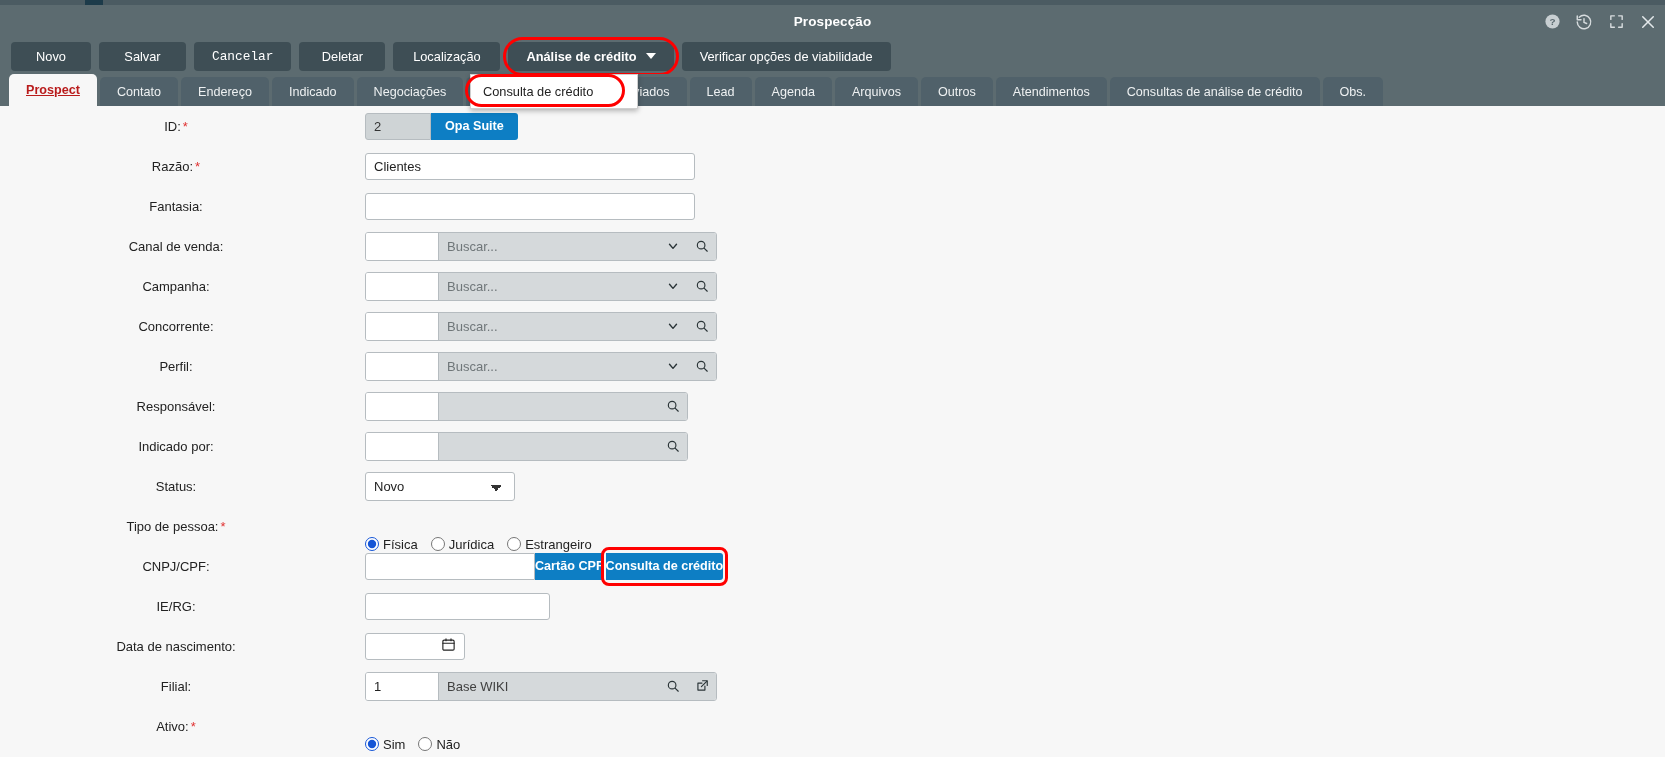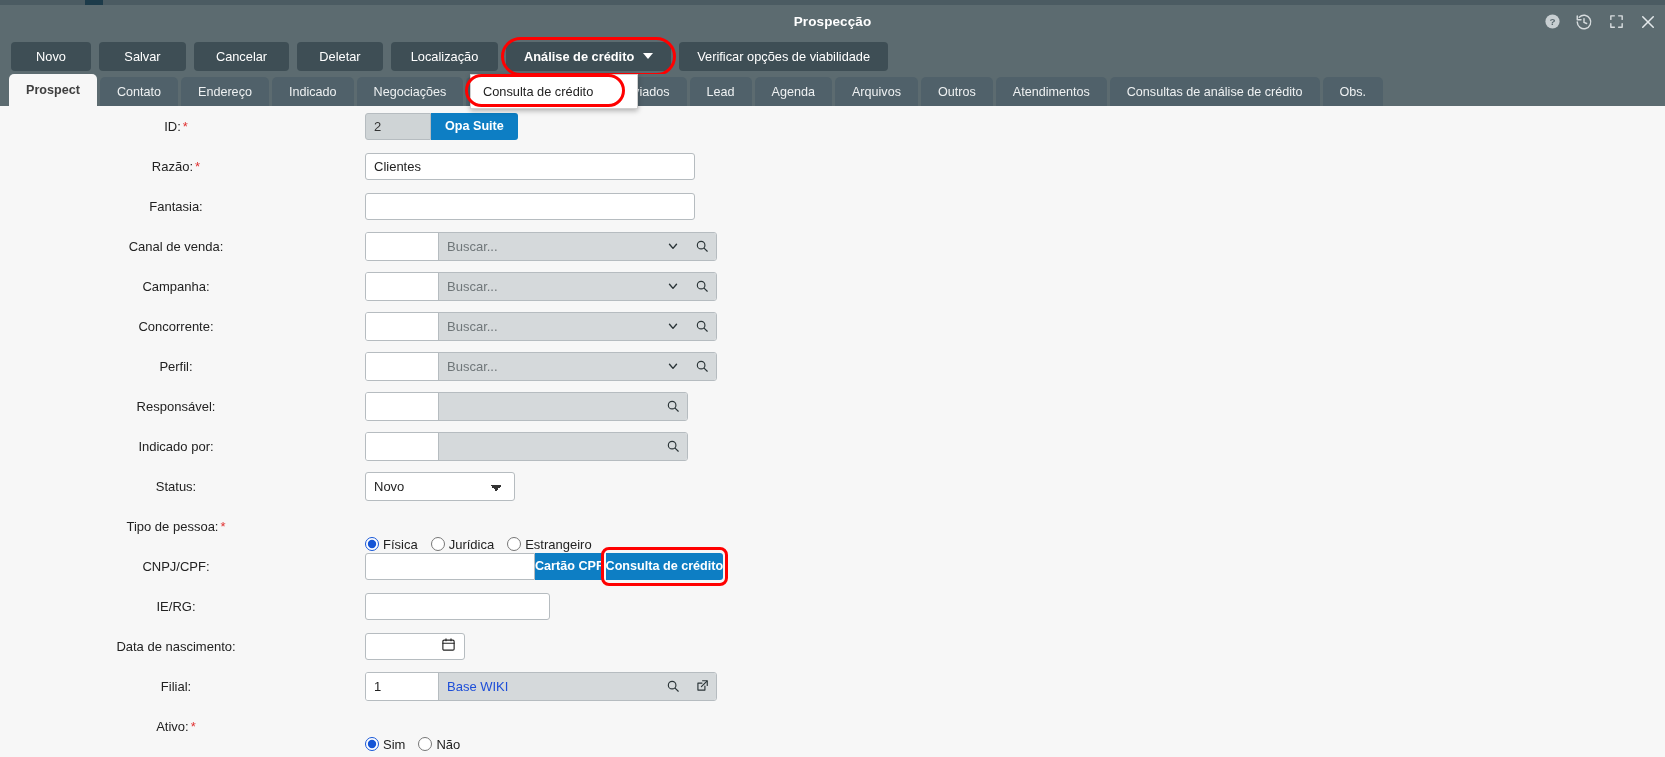--- a/index.html
+++ b/index.html
@@ -74,21 +74,21 @@
     border-radius: 4px;
     font-family: "Liberation Sans", sans-serif;
     font-size: 12.8px;
     padding: 0 18px;
     cursor: pointer;
     display: flex; align-items: center; justify-content: center;
     white-space: nowrap;
   }
   .tb-btn.w-novo      { min-width: 80px; }
   .tb-btn.w-salvar    { min-width: 87px; }
-  .tb-btn.w-cancelar  { min-width: 95px; }
+  .tb-btn.w-cancelar  { min-width: 95px; font-family: Liberation Mono, monospace; }
   .tb-btn.w-deletar   { min-width: 86px; }
   .tb-btn.w-local     { min-width: 107px; }
   .tb-btn.w-verif     { min-width: 200px; }
   .tb-btn .caret {
     margin-left: 9px;
     display: inline-block;
     width: 0; height: 0;
     border-left: 5px solid transparent;
     border-right: 5px solid transparent;
     border-top: 6px solid #ffffff;
@@ -156,23 +156,24 @@
     color: #eef1f2;
     font-size: 12.6px;
     border-radius: 5px 5px 0 0;
     padding: 0 17px;
     display: flex; align-items: center; justify-content: center;
     cursor: pointer;
     white-space: nowrap;
   }
   .tab.active {
     background: #f7f7f7;
-    color: #404040;
+    color: #b91c1c;
     font-weight: bold;
     height: 32px;
+    text-decoration: underline;
   }
 
   
   .body {
     position: absolute; left: 0; top: 106px;
     width: 1665px; height: 651px;
     background: #f7f7f7;
     overflow: hidden;
   }
   .row {
@@ -242,21 +243,21 @@
     color: #222;
   }
   .lookup .txt {
     flex: 1;
     background: #d5d9db;
     border: none;
     font-family: "Liberation Sans", sans-serif;
     font-size: 13px;
     padding: 0 8px;
     outline: none;
-    color: #1d4ed8;
+    color: #404040;
   }
   .lookup .txt::placeholder { color: #6f7679; }
   .lookup .btn-ic {
     width: 29px;
     background: #d5d9db;
     display: flex; align-items: center; justify-content: center;
     cursor: pointer;
     color: #333a3d;
   }
   .lookup.w-350 { width: 352px; }

